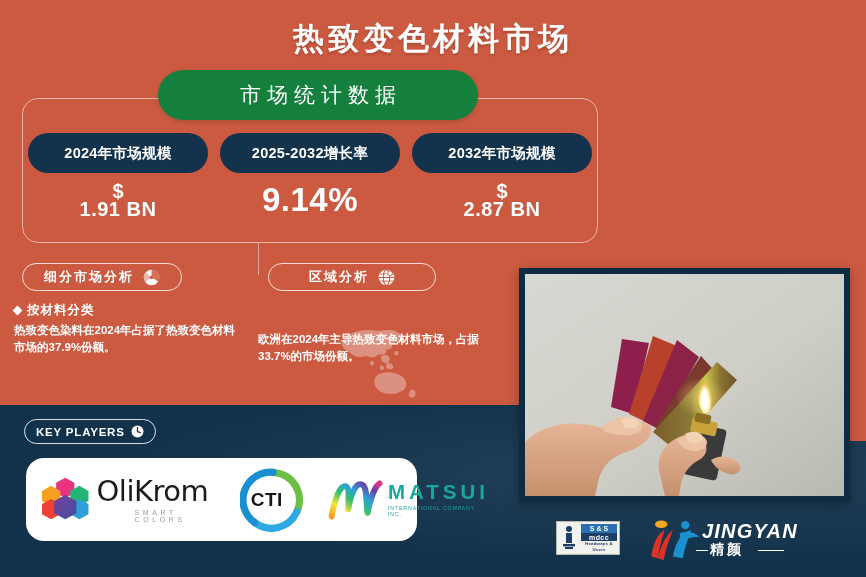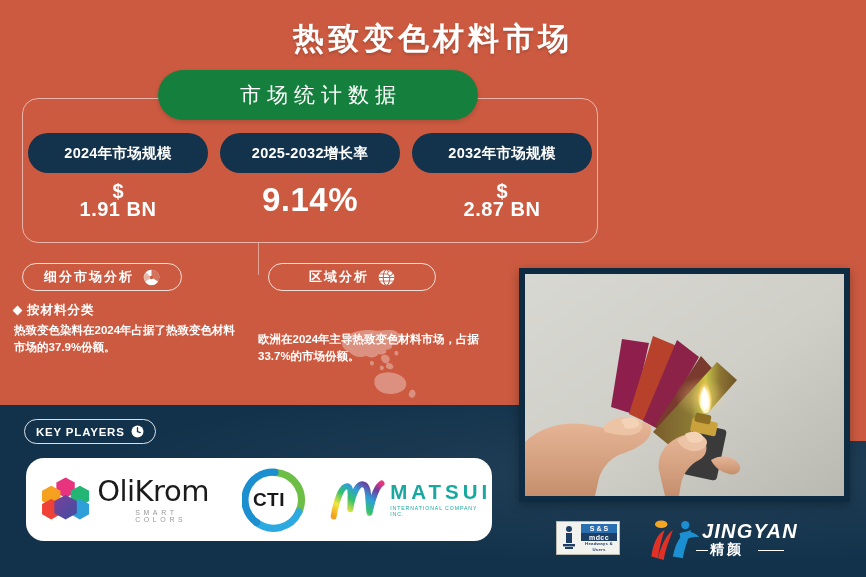--- a/index.html
+++ b/index.html
@@ -208,21 +208,21 @@
     font-size: 11.5px;
     font-weight: bold;
     letter-spacing: 0.8px;
     z-index: 5;
   }
   .kp-icon { width: 13px; height: 13px; flex-shrink: 0; }
 
   .logo-panel {
     position: absolute;
     left: 26px; top: 458px;
-    width: 466px; height: 83px;
+    width: 391px; height: 83px;
     background: #ffffff;
     border-radius: 18px;
     display: flex; align-items: center;
     z-index: 3;
   }
   .logo-item { display: flex; align-items: center; }
   .logo-olikrom { margin-left: 14px; }
   .logo-cti { margin-left: 24px; }
   .logo-matsui { margin-left: 22px; }
 

